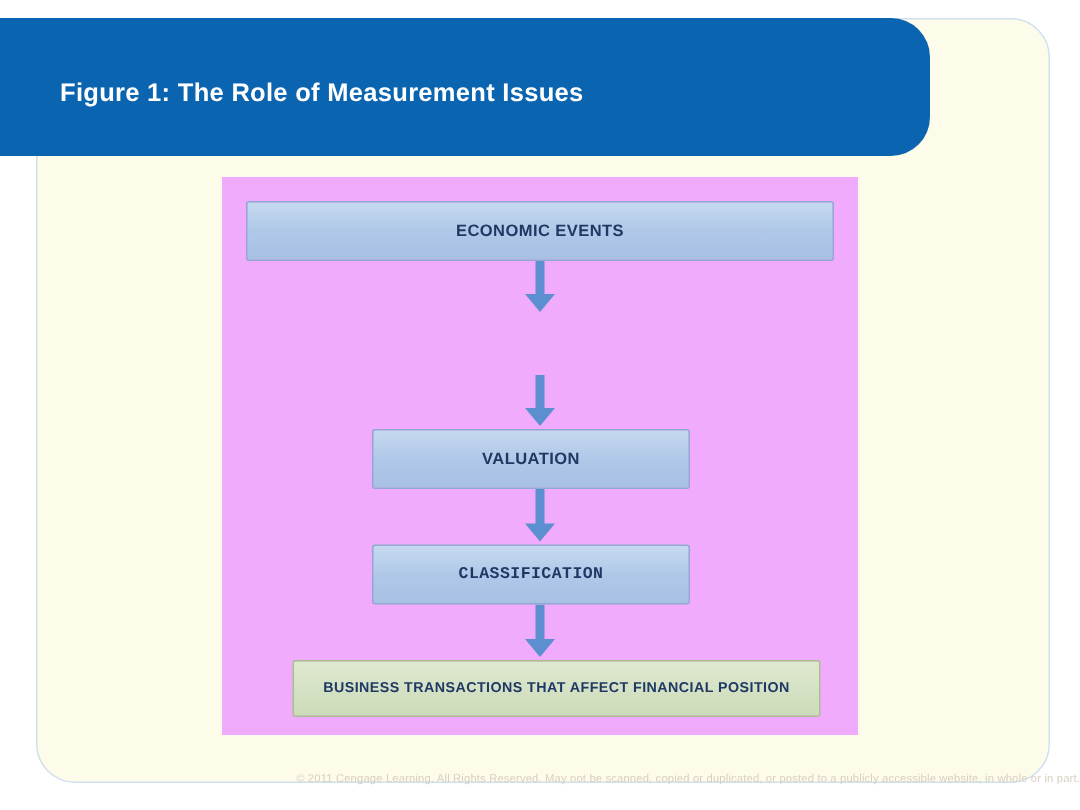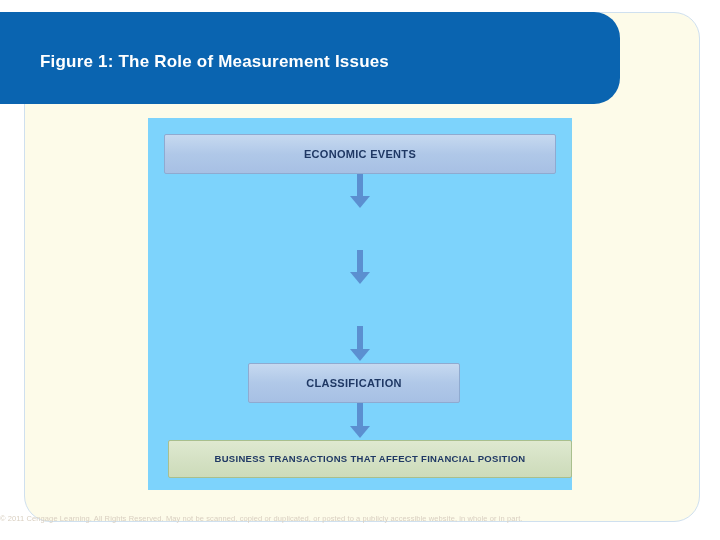--- a/index.html
+++ b/index.html
@@ -60,21 +60,21 @@
     white-space: nowrap;
   }
 
   
   #diagram-card {
     position: absolute;
     left: 148px;
     top: 118px;
     width: 424px;
     height: 372px;
-    background: #7dd3fc;
+    background: #f0abfc;
     box-sizing: border-box;
   }
 
   .flow-box {
     position: absolute;
     box-sizing: border-box;
     display: flex;
     align-items: center;
     justify-content: center;
     text-align: center;
@@ -101,43 +101,43 @@
   .box-green {
     background: linear-gradient(to bottom, #dfe9d0 0%, #d3e0c2 60%, #cddbba 100%);
     border: 1px solid #a9bf8d;
   }
   .box-green .flow-label { color: #1f3864; }
 
   
   #box-economic-events { left: 16px;  top: 16px;  width: 392px; height: 40px; }
   #box-recognition     { left: 100px; top: 92px;  width: 212px; height: 40px; }
   #box-valuation       { left: 100px; top: 168px; width: 212px; height: 40px; }
-  #box-classification  { left: 100px; top: 245px; width: 212px; height: 40px; }
-  #box-business        { left: 20px;  top: 322px; width: 404px; height: 38px; }
+  #box-classification  { left: 100px; top: 245px; width: 212px; height: 40px; font-family: Liberation Mono, monospace; }
+  #box-business        { left: 47px;  top: 322px; width: 352px; height: 38px; }
 
   
   .arrow {
     position: absolute;
     left: 200px;
     width: 24px;
     color: #5b8fd0;
   }
   .arrow svg { display: block; }
   #arrow-1 { top: 56px;  height: 36px; }
   #arrow-2 { top: 132px; height: 36px; }
   #arrow-3 { top: 208px; height: 37px; }
   #arrow-4 { top: 285px; height: 37px; }
 
   
   #footer-copyright {
     position: absolute;
     left: 0;
     top: 514px;
     width: 720px;
-    text-align: left;
+    text-align: right;
     font-size: 7.5px;
     color: #d9cfc0;
     letter-spacing: 0.1px;
     white-space: nowrap;
   }
 </style>
 </head>
 <body>
 
 <div id="slide">
@@ -162,20 +162,23 @@
     </div>
 
 
     <div id="arrow-2" class="arrow">
       <svg width="24" height="36" viewBox="0 0 24 36" aria-hidden="true">
         <rect x="9" y="0" width="6" height="24" fill="#5b8fd0"></rect>
         <polygon points="2,22 22,22 12,34" fill="#5b8fd0"></polygon>
       </svg>
     </div>
 
+    <div id="box-valuation" class="flow-box box-blue">
+      <span class="flow-label small-caps-big">VALUATION</span>
+    </div>
 
     <div id="arrow-3" class="arrow">
       <svg width="24" height="37" viewBox="0 0 24 37" aria-hidden="true">
         <rect x="9" y="0" width="6" height="25" fill="#5b8fd0"></rect>
         <polygon points="2,23 22,23 12,35" fill="#5b8fd0"></polygon>
       </svg>
     </div>
 
     <div id="box-classification" class="flow-box box-blue">
       <span class="flow-label small-caps-big">CLASSIFICATION</span>

